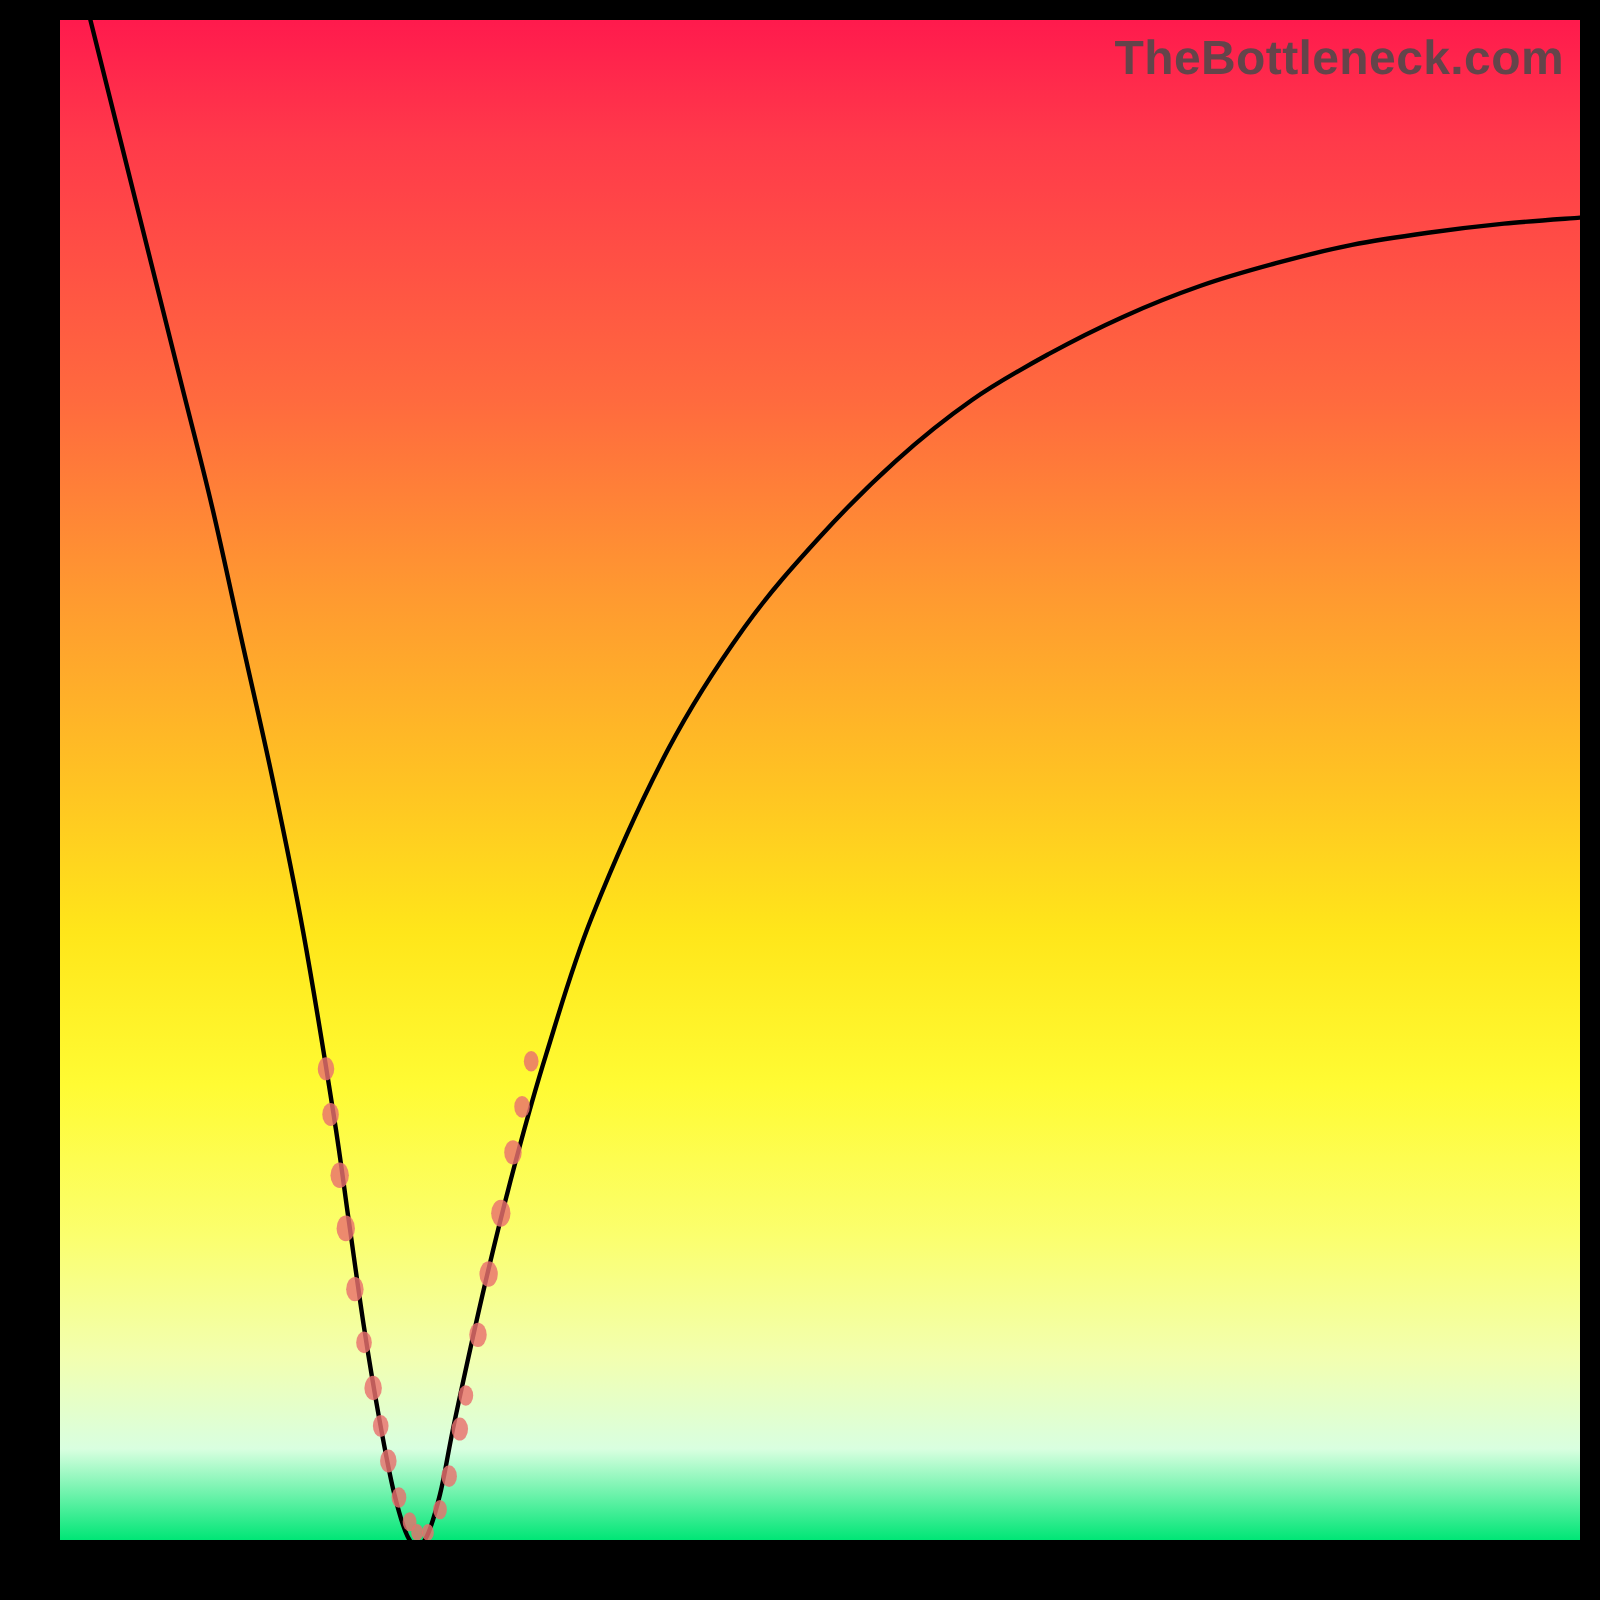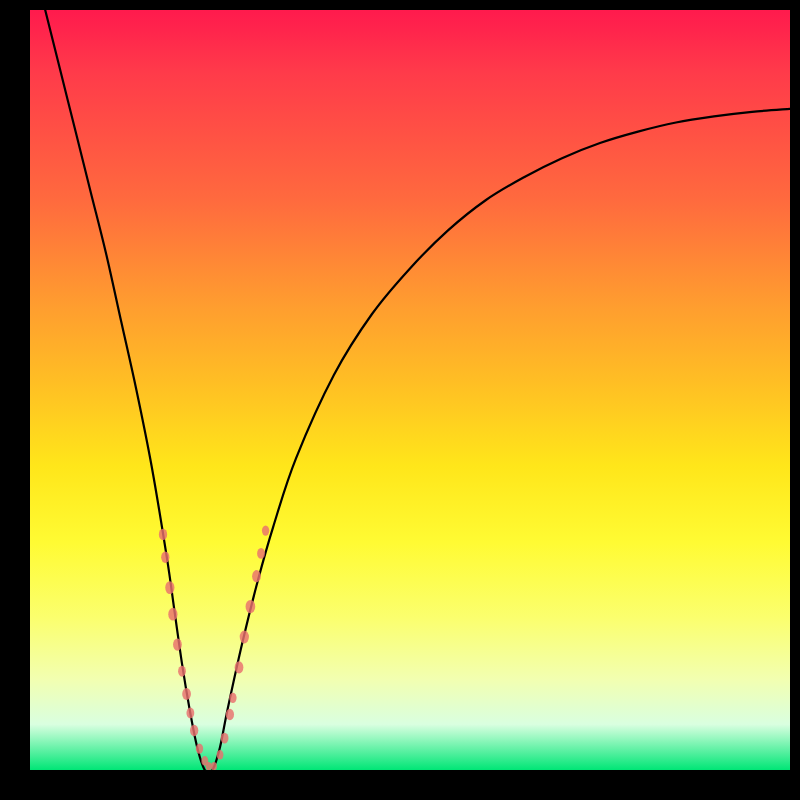--- a/index.html
+++ b/index.html
@@ -56,20 +56,21 @@
   }
   .dot {
     fill: #e9706e;
     opacity: 0.82;
   }
 </style>
 </head>
 <body>
 
 <div class="frame">
+  <div class="watermark">TheBottleneck.com</div>
   <svg class="curve" viewBox="0 0 760 760" preserveAspectRatio="none">
     <path id="curvePath" class="curve-path" d="M 15.20 0.00 C 17.73 10.13, 25.33 40.53, 30.40 60.80 C 35.47 81.07, 40.53 101.33, 45.60 121.60 C 50.67 141.87, 55.73 162.13, 60.80 182.40 C 65.87 202.67, 70.93 221.67, 76.00 243.20 C 81.07 264.73, 86.13 288.80, 91.20 311.60 C 96.27 334.40, 101.33 355.93, 106.40 380.00 C 111.47 404.07, 116.53 428.13, 121.60 456.00 C 126.67 483.87, 133.00 523.13, 136.80 547.20 C 140.60 571.27, 141.87 582.67, 144.40 600.40 C 146.93 618.13, 149.47 637.13, 152.00 653.60 C 154.53 670.07, 157.07 685.27, 159.60 699.20 C 162.13 713.13, 164.67 727.07, 167.20 737.20 C 169.73 747.33, 172.27 756.20, 174.80 760.00 C 177.33 763.80, 179.87 763.80, 182.40 760.00 C 184.93 756.20, 187.47 747.33, 190.00 737.20 C 192.53 727.07, 193.80 716.93, 197.60 699.20 C 201.40 681.47, 207.73 652.33, 212.80 630.80 C 217.87 609.27, 222.93 589.00, 228.00 570.00 C 233.07 551.00, 236.87 537.07, 243.20 516.80 C 249.53 496.53, 255.87 473.73, 266.00 448.40 C 276.13 423.07, 291.33 388.87, 304.00 364.80 C 316.67 340.73, 329.33 321.73, 342.00 304.00 C 354.67 286.27, 367.33 272.33, 380.00 258.40 C 392.67 244.47, 405.33 231.80, 418.00 220.40 C 430.67 209.00, 443.33 198.87, 456.00 190.00 C 468.67 181.13, 481.33 174.17, 494.00 167.20 C 506.67 160.23, 519.33 153.90, 532.00 148.20 C 544.67 142.50, 557.33 137.43, 570.00 133.00 C 582.67 128.57, 595.33 125.02, 608.00 121.60 C 620.67 118.18, 633.33 115.01, 646.00 112.48 C 658.67 109.95, 671.33 108.17, 684.00 106.40 C 696.67 104.63, 709.33 103.11, 722.00 101.84 C 734.67 100.57, 753.67 99.31, 760.00 98.80"></path>
     <g id="dots">
         <ellipse cx="133.00" cy="524.40" rx="4.14" ry="5.76" class="dot"></ellipse>
         <ellipse cx="135.28" cy="547.20" rx="4.14" ry="5.76" class="dot"></ellipse>
         <ellipse cx="139.84" cy="577.60" rx="4.60" ry="6.40" class="dot"></ellipse>
         <ellipse cx="142.88" cy="604.20" rx="4.60" ry="6.40" class="dot"></ellipse>
         <ellipse cx="147.44" cy="634.60" rx="4.37" ry="6.08" class="dot"></ellipse>
         <ellipse cx="152.00" cy="661.20" rx="3.91" ry="5.44" class="dot"></ellipse>
         <ellipse cx="156.56" cy="684.00" rx="4.37" ry="6.08" class="dot"></ellipse>

